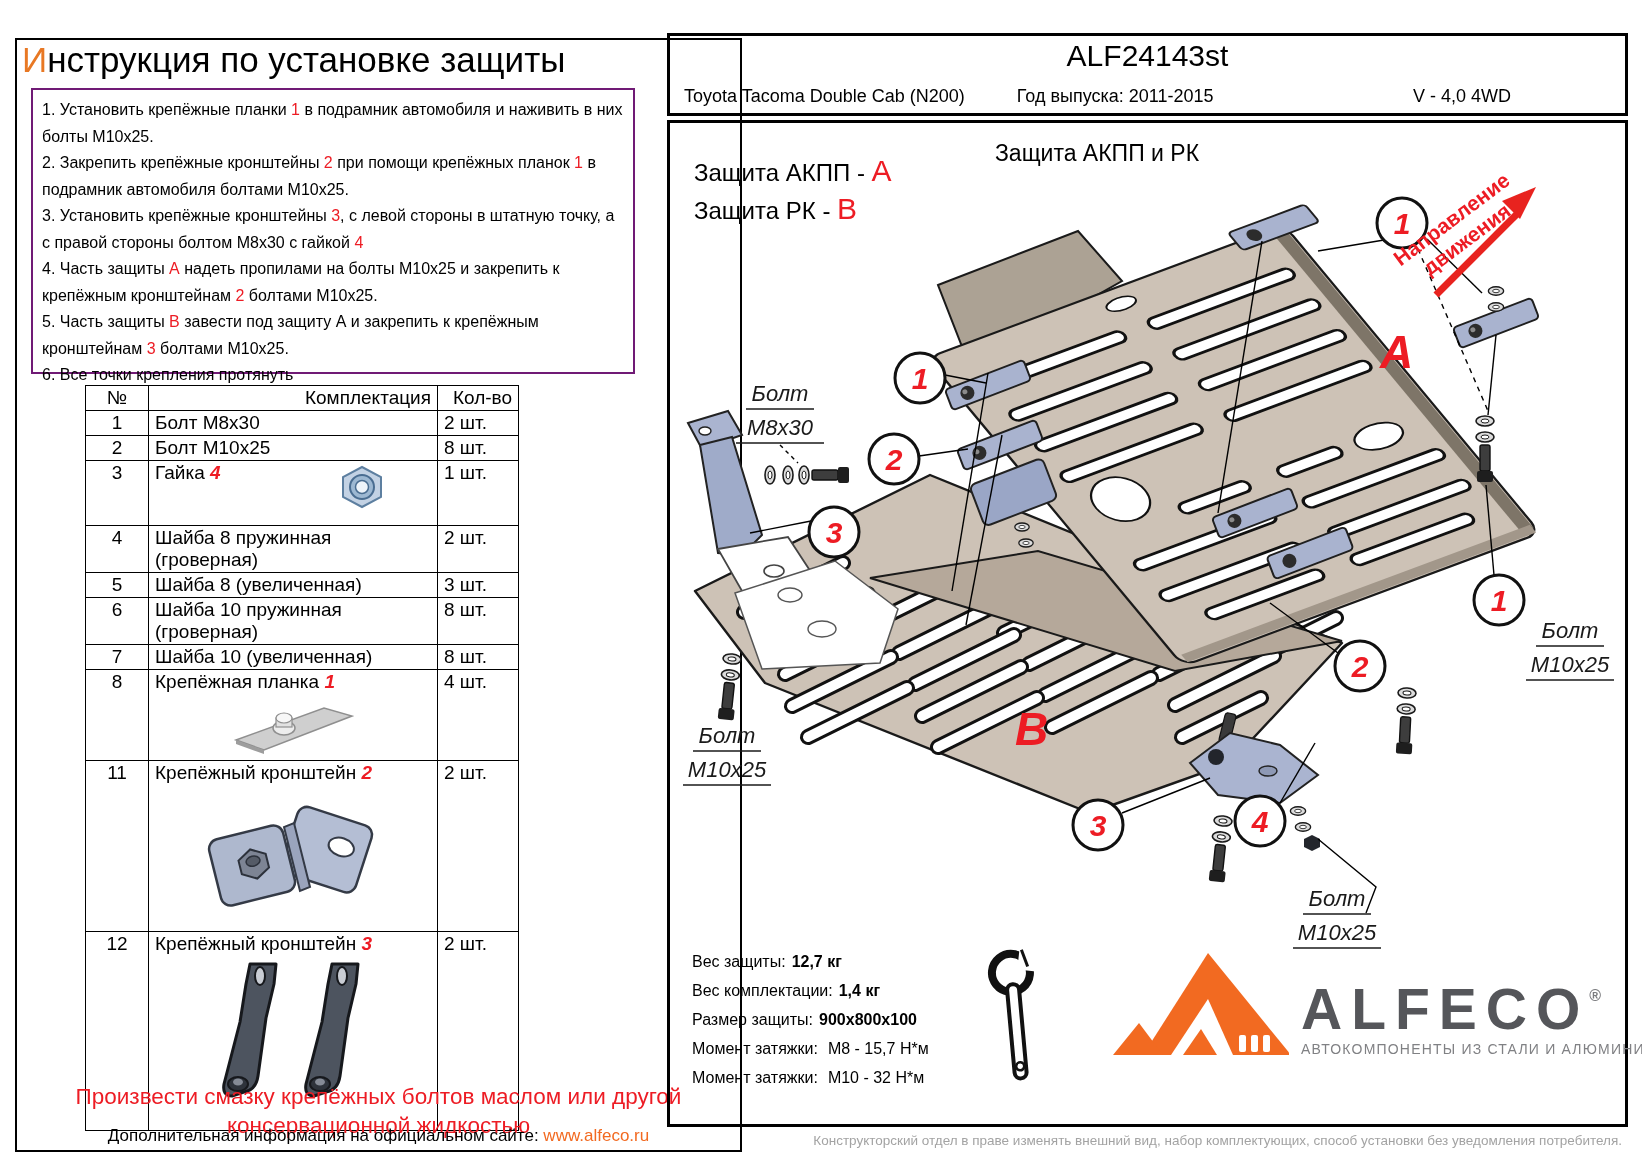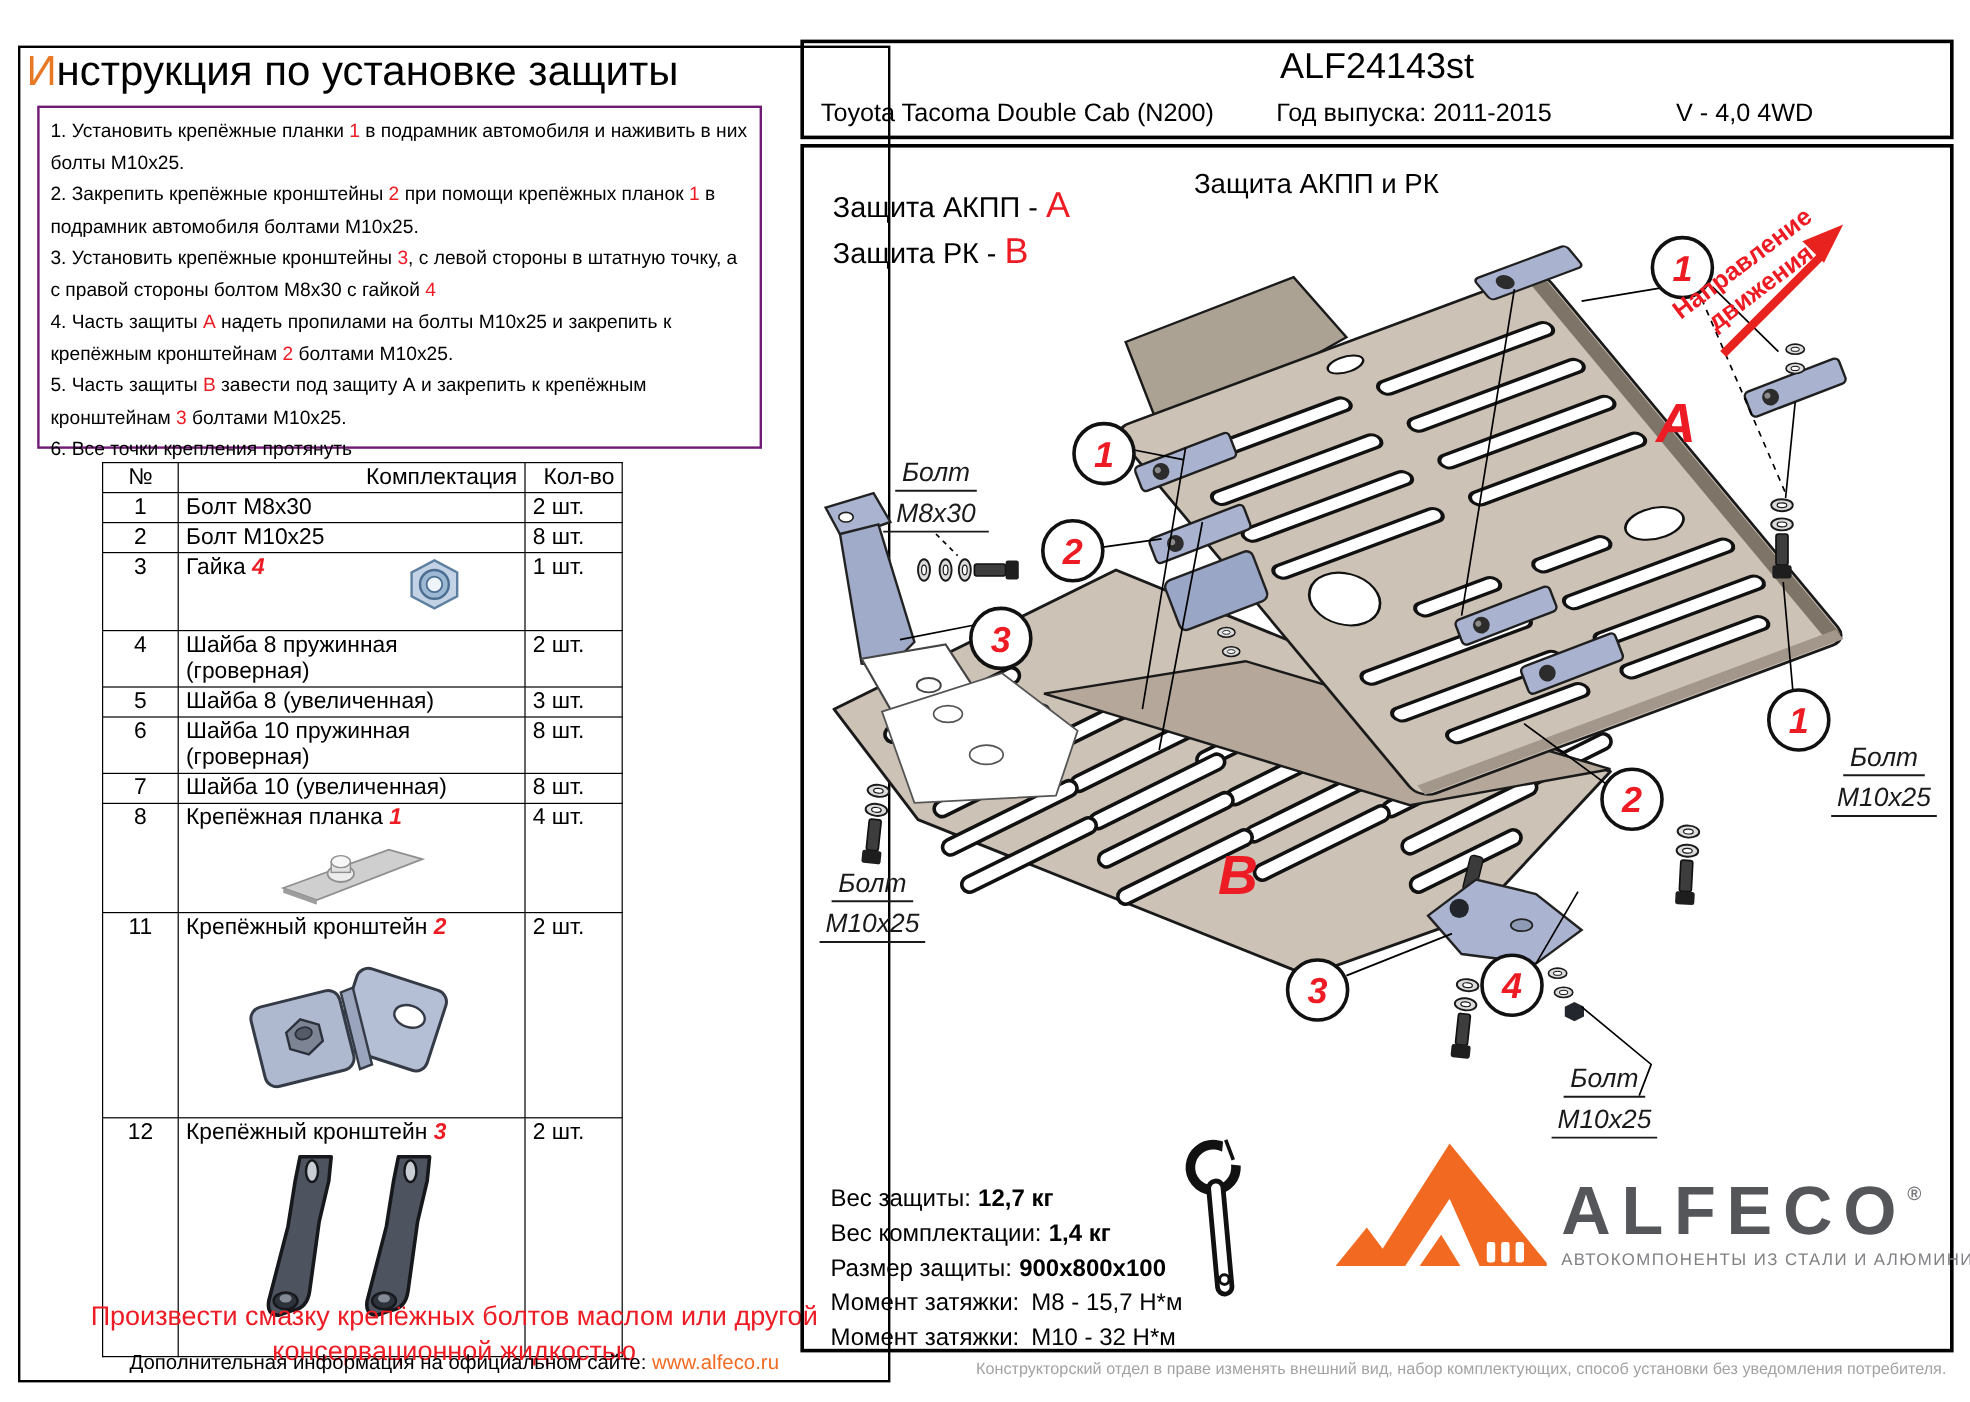--- a/index.html
+++ b/index.html
@@ -23,27 +23,27 @@
   .mk{color:#ed1c24;font-weight:bold;font-style:italic;}
   .cellimg{position:absolute;left:0;right:0;top:26px;text-align:center;}
   .nutimg{position:absolute;right:52px;top:4px;}
   .warning{position:absolute;left:0;top:1042px;width:100%;text-align:center;color:#ed1c24;
            font-size:22.5px;line-height:29px;}
   .leftfoot{position:absolute;left:0;top:1086px;width:100%;text-align:center;font-size:17px;}
   .leftfoot a{color:#f26a21;text-decoration:none;}
   
   .hdr-box{left:667px;top:33px;width:961px;height:83px;border:3px solid #000;box-sizing:border-box;}
   .hdr-code{position:absolute;top:3px;left:0;width:100%;text-align:center;font-size:30px;}
-  .hdr-row{position:absolute;bottom:6px;left:14px;right:14px;display:flex;font-size:21px;}
+  .hdr-row{position:absolute;bottom:6px;left:14px;right:14px;display:flex;font-size:18px;}
   .hdr-year{margin-left:52px;}
   .hdr-variant{margin-left:auto;margin-right:100px;}
   
   .diag-box{left:667px;top:120px;width:961px;height:1007px;border:3px solid #000;box-sizing:border-box;}
   .diag-box svg.scene{position:absolute;left:0;top:0;}
-  .specs{position:absolute;left:22px;top:862px;font-size:20px;line-height:29px;}
+  .specs{position:absolute;left:22px;top:824px;font-size:16px;line-height:29px;}
   .specs .v1{font-weight:bold;margin-left:6px;}
   .specs .v2{font-weight:normal;margin-left:10px;}
   .wrench{position:absolute;left:300px;top:820px;transform:rotate(6deg);}
   .logo{position:absolute;left:443px;top:828px;display:flex;align-items:flex-end;gap:12px;}
   .logo-name{font-size:57px;font-weight:bold;color:#55565a;letter-spacing:9px;line-height:0.9;white-space:nowrap;}
   .logo-reg{font-size:16px;vertical-align:28px;color:#7a7b7e;letter-spacing:0;}
   .logo-tag{font-size:14px;color:#808184;letter-spacing:1.2px;margin-top:6px;white-space:nowrap;}
   .disclaimer{left:667px;top:1133px;width:955px;text-align:right;font-size:13.5px;color:#a3a3a3;}
   
   text{font-family:"Liberation Sans", sans-serif;}

